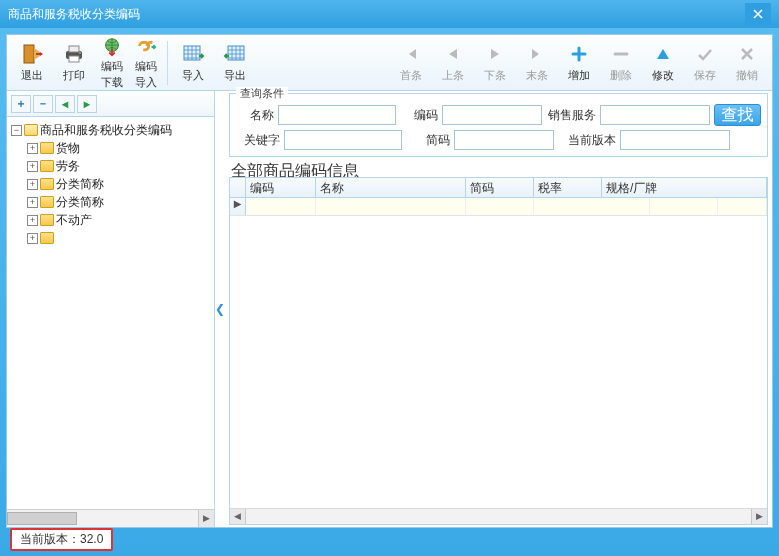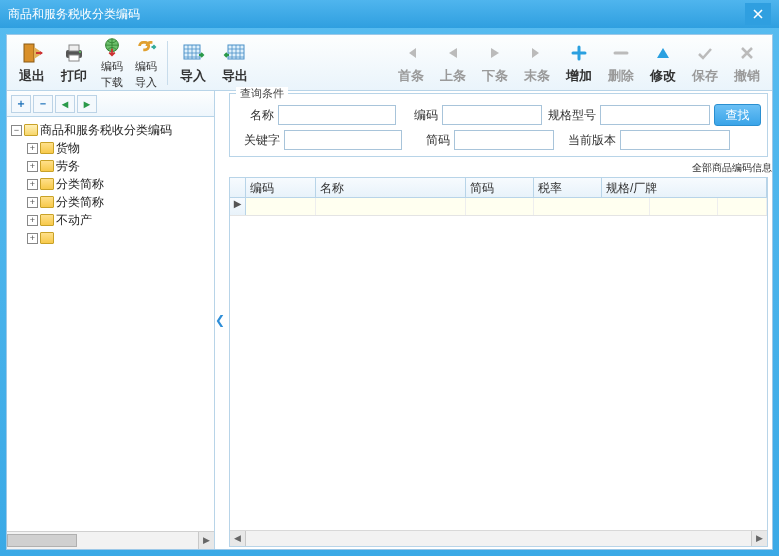--- a/index.html
+++ b/index.html
@@ -4,21 +4,21 @@
 <style>
 * { box-sizing: border-box; margin: 0; padding: 0; }
 html, body { width: 779px; height: 556px; font-family: "Microsoft YaHei", SimSun, sans-serif; font-size: 12px; overflow: hidden; background: #fff; }
 .window { width: 779px; height: 556px; background: linear-gradient(#58bcf0, #3aa9e6); display: flex; flex-direction: column; }
 .titlebar { height: 28px; background: linear-gradient(#4fb5ee, #2f9fe0); color: #fff; display: flex; align-items: center; padding: 0 8px; font-size: 12px; }
 .titlebar-text { flex: 1; }
 .close-btn { width: 26px; height: 22px; background: #2f9fe0; color: #fff; display: flex; align-items: center; justify-content: center; font-size: 14px; cursor: pointer; }
 .body-wrap { flex: 1; padding: 6px; display: flex; flex-direction: column; }
 .inner { flex: 1; background: #fff; border: 1px solid #9cc8e8; display: flex; flex-direction: column; }
 .toolbar { height: 56px; background: linear-gradient(#fdfefe, #eaf4fb); border-bottom: 1px solid #b8d4e8; display: flex; align-items: center; padding: 2px 4px; }
-.tb-item { width: 42px; display: flex; flex-direction: column; align-items: center; justify-content: center; cursor: pointer; color: #333; font-size: 13px; gap: 2px; font-weight: bold; }
+.tb-item { width: 42px; display: flex; flex-direction: column; align-items: center; justify-content: center; cursor: pointer; color: #333; font-size: 11px; gap: 2px; }
 .tb-item.disabled { color: #9a9a9a; cursor: default; }
 .tb-item .ico { width: 24px; height: 24px; display: flex; align-items: center; justify-content: center; }
 .tb-text-item { width: 34px; display: flex; flex-direction: column; align-items: center; font-size: 11px; color: #333; cursor: pointer; gap: 1px; }
 .tb-sep { width: 1px; height: 44px; background: #c8dceb; margin: 0 4px; }
 .tb-spacer { flex: 1; }
 .content { flex: 1; display: flex; min-height: 0; }
 .left-pane { width: 208px; border-right: 1px solid #b8d4e8; display: flex; flex-direction: column; }
 .left-toolbar { height: 26px; border-bottom: 1px solid #b8d4e8; display: flex; align-items: center; padding: 0 4px; gap: 2px; background: linear-gradient(#fdfefe,#eef6fc); }
 .lt-btn { width: 20px; height: 18px; border: 1px solid #bcd3e6; background: #f4f9fd; display: flex; align-items: center; justify-content: center; cursor: pointer; font-size: 11px; }
 .tree { flex: 1; overflow: auto; padding: 4px 2px; font-size: 12px; color: #222; }
@@ -37,22 +37,22 @@
 .query-box { border: 1px solid #b8d4e8; margin: 2px 4px 4px 4px; }
 .query-title { height: 14px; font-size: 11px; color: #444; padding-left: 6px; margin-top: -8px; }
 .query-title span { background: #fff; padding: 0 4px; }
 .query-rows { padding: 4px 6px 6px 6px; display: flex; flex-direction: column; gap: 4px; }
 .qrow { display: flex; align-items: center; gap: 4px; }
 .qlabel { width: 44px; text-align: right; color: #333; font-size: 12px; }
 .qinput { height: 20px; border: 1px solid #a8c4da; background: #fff; }
 .qinput.w1 { width: 118px; }
 .qinput.w2 { width: 100px; }
 .qinput.w3 { width: 110px; }
-.search-btn { width: 54px; height: 22px; background: linear-gradient(#6bc0f5,#3aa4e8); border: 1px solid #2a8fd0; color: #fff; border-radius: 3px; cursor: pointer; font-size: 12px; }
-.grid-title { height: 16px; padding-left: 6px; font-size: 10px; color: #333; text-align: right; }
+.search-btn { width: 54px; height: 22px; background: linear-gradient(#6bc0f5,#3aa4e8); border: 1px solid #2a8fd0; color: #fff; border-radius: 3px; cursor: pointer; font-size: 16px; }
+.grid-title { height: 16px; padding-left: 6px; font-size: 16px; color: #333; }
 .grid-wrap { flex: 1; margin: 0 4px 2px 4px; border: 1px solid #b8d4e8; display: flex; flex-direction: column; min-height: 0; }
 .grid-header { display: flex; height: 20px; background: linear-gradient(#f7fbfe,#e8f2fa); border-bottom: 1px solid #b8d4e8; }
 .gh { border-right: 1px solid #b8d4e8; padding: 2px 4px; font-size: 12px; color: #333; overflow: hidden; white-space: nowrap; }
 .gh.cmark { width: 16px; }
 .grid-body { flex: 1; background: #fff; overflow: hidden; }
 .grid-row { display: flex; height: 18px; border-bottom: 1px solid #e4e4e4; }
 .grid-row .cmark { width: 16px; background: linear-gradient(#f7fbfe,#e8f2fa); border-right: 1px solid #b8d4e8; text-align: center; font-size: 10px; color: #555; }
 .grid-row .cell { border-right: 1px solid #eee; padding: 1px 4px; background: #fffff0; }
 .grid-scroll { height: 16px; background: #f2f2f2; border-top: 1px solid #d8d8d8; position: relative; }
 .grid-scroll .lbtn, .grid-scroll .rbtn { position: absolute; width: 16px; top: 0; bottom: 0; background: #e8e8e8; text-align: center; font-size: 9px; line-height: 14px; color: #666; }
@@ -277,21 +277,21 @@
 
         <div class="right-pane">
           <div class="query-box">
             <div class="query-title"><span>查询条件</span></div>
             <div class="query-rows">
               <div class="qrow">
                 <span class="qlabel">名称</span>
                 <input class="qinput w1" value="" style="">
                 <span class="qlabel">编码</span>
                 <input class="qinput w2" value="" style="">
-                <span class="qlabel" style="width:58px">规格型号</span>
+                <span class="qlabel" style="width:58px">销售服务</span>
                 <input class="qinput w3" value="" style="">
                 <button class="search-btn">查找</button>
               </div>
               <div class="qrow">
                 <span class="qlabel">关键字</span>
                 <input class="qinput w1" value="" style="">
                 <span class="qlabel">简码</span>
                 <input class="qinput w2" value="" style="">
                 <span class="qlabel" style="width:58px">当前版本</span>
                 <input class="qinput w3" value="" style="">
@@ -320,14 +320,19 @@
               </div>
             </div>
             <div class="grid-scroll">
               <div class="lbtn">◀</div>
               <div class="rbtn">▶</div>
             </div>
           </div>
         </div>
       </div>
     </div>
+    <div class="statusbar">
+      <span class="version-tag">
+        <span>当前版本：</span><span>32.0</span>
+      </span>
+    </div>
   </div>
 </div>
 
 </body></html>

